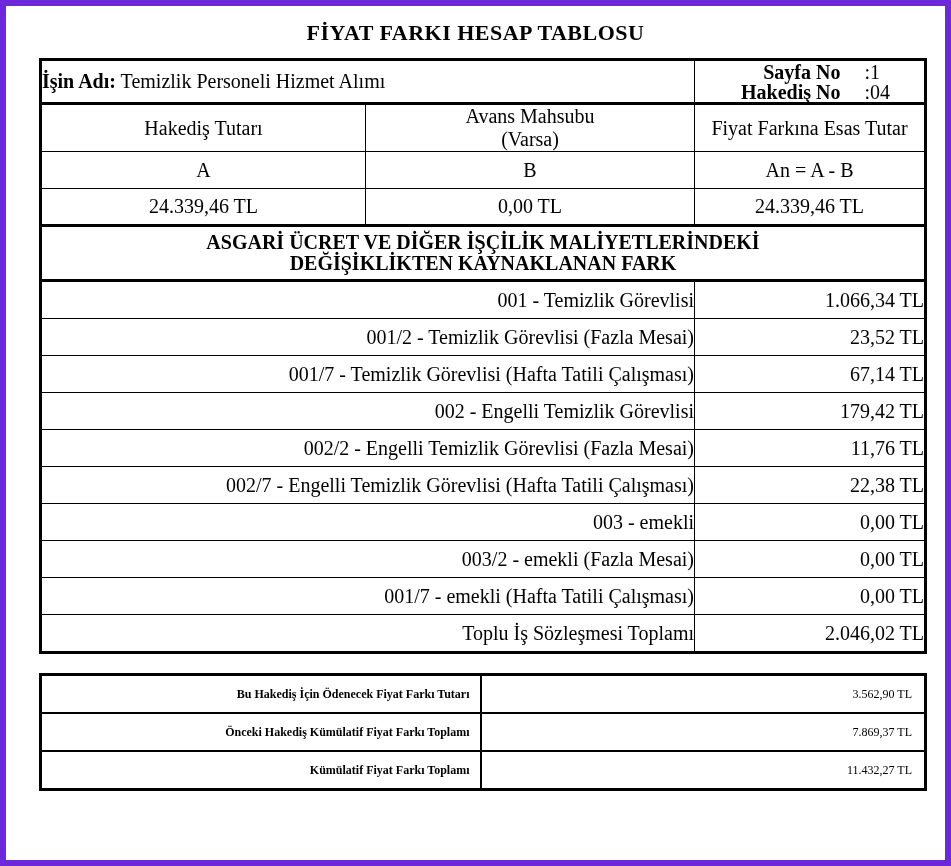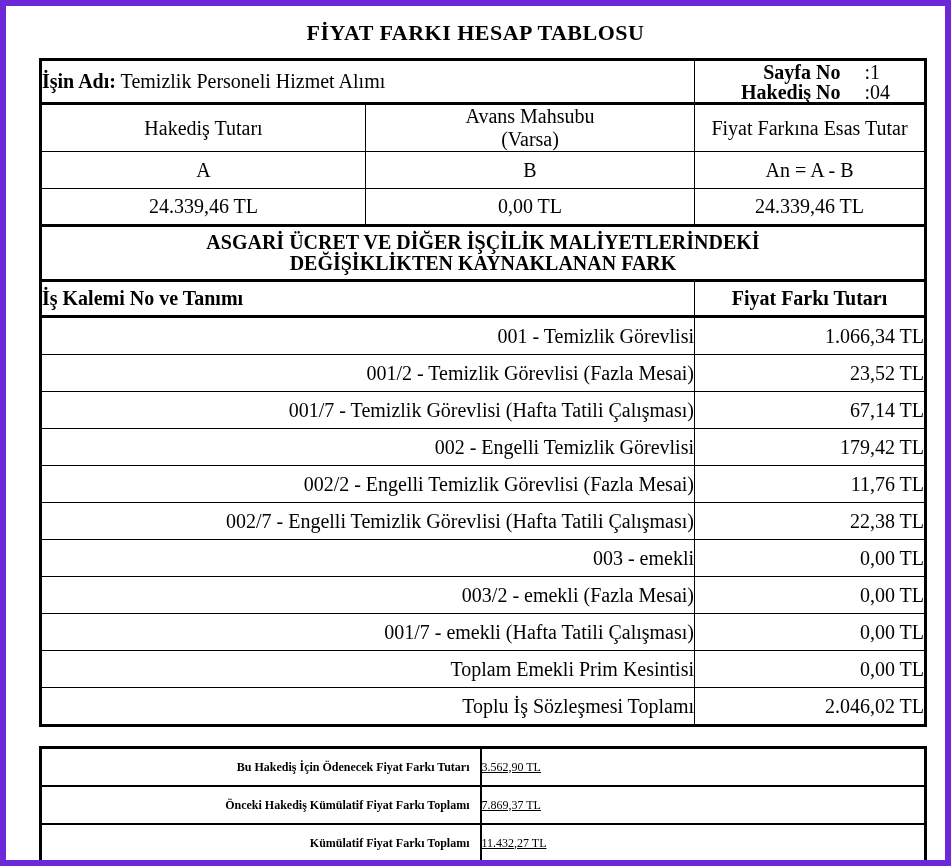--- a/index.html
+++ b/index.html
@@ -87,22 +87,22 @@
     vertical-align: middle;
     height: 36px;
     padding: 0;
   }
   table.totals .total-label {
     font-weight: bold;
     text-align: right;
     padding-right: 10px;
   }
   table.totals .total-amount {
+    text-align: right;
     padding-right: 12px;
-    text-decoration: underline;
   }
 </style>
 </head>
 <body>
 
 <div class="page">
 
   <div class="doc-title">FİYAT FARKI HESAP TABLOSU</div>
 
   <table class="main">
@@ -149,24 +149,20 @@
       <td>24.339,46 TL</td>
     </tr>
 
     <tr class="r-section">
       <td colspan="3">
         <div>ASGARİ ÜCRET VE DİĞER İŞÇİLİK MALİYETLERİNDEKİ</div>
         <div>DEĞİŞİKLİKTEN KAYNAKLANAN FARK</div>
       </td>
     </tr>
 
-    <tr class="r-itemheads">
-      <td colspan="2" class="item-head-cell">İş Kalemi No ve Tanımı</td>
-      <td class="amount-head-cell">Fiyat Farkı Tutarı</td>
-    </tr>
 
     <tr class="r-item">
       <td colspan="2" class="item-name-cell">001 - Temizlik Görevlisi</td>
       <td class="amount-cell">1.066,34 TL</td>
     </tr>
     <tr class="r-item">
       <td colspan="2" class="item-name-cell">001/2 - Temizlik Görevlisi (Fazla Mesai)</td>
       <td class="amount-cell">23,52 TL</td>
     </tr>
     <tr class="r-item">
@@ -188,24 +184,20 @@
     <tr class="r-item">
       <td colspan="2" class="item-name-cell">003 - emekli</td>
       <td class="amount-cell">0,00 TL</td>
     </tr>
     <tr class="r-item">
       <td colspan="2" class="item-name-cell">003/2 - emekli (Fazla Mesai)</td>
       <td class="amount-cell">0,00 TL</td>
     </tr>
     <tr class="r-item">
       <td colspan="2" class="item-name-cell">001/7 - emekli (Hafta Tatili Çalışması)</td>
-      <td class="amount-cell">0,00 TL</td>
-    </tr>
-    <tr class="r-item">
-      <td colspan="2" class="item-name-cell">Toplam Emekli Prim Kesintisi</td>
       <td class="amount-cell">0,00 TL</td>
     </tr>
     <tr class="r-item">
       <td colspan="2" class="item-name-cell">Toplu İş Sözleşmesi Toplamı</td>
       <td class="amount-cell">2.046,02 TL</td>
     </tr>
   </tbody>
     </table>
 
   <table class="totals">

